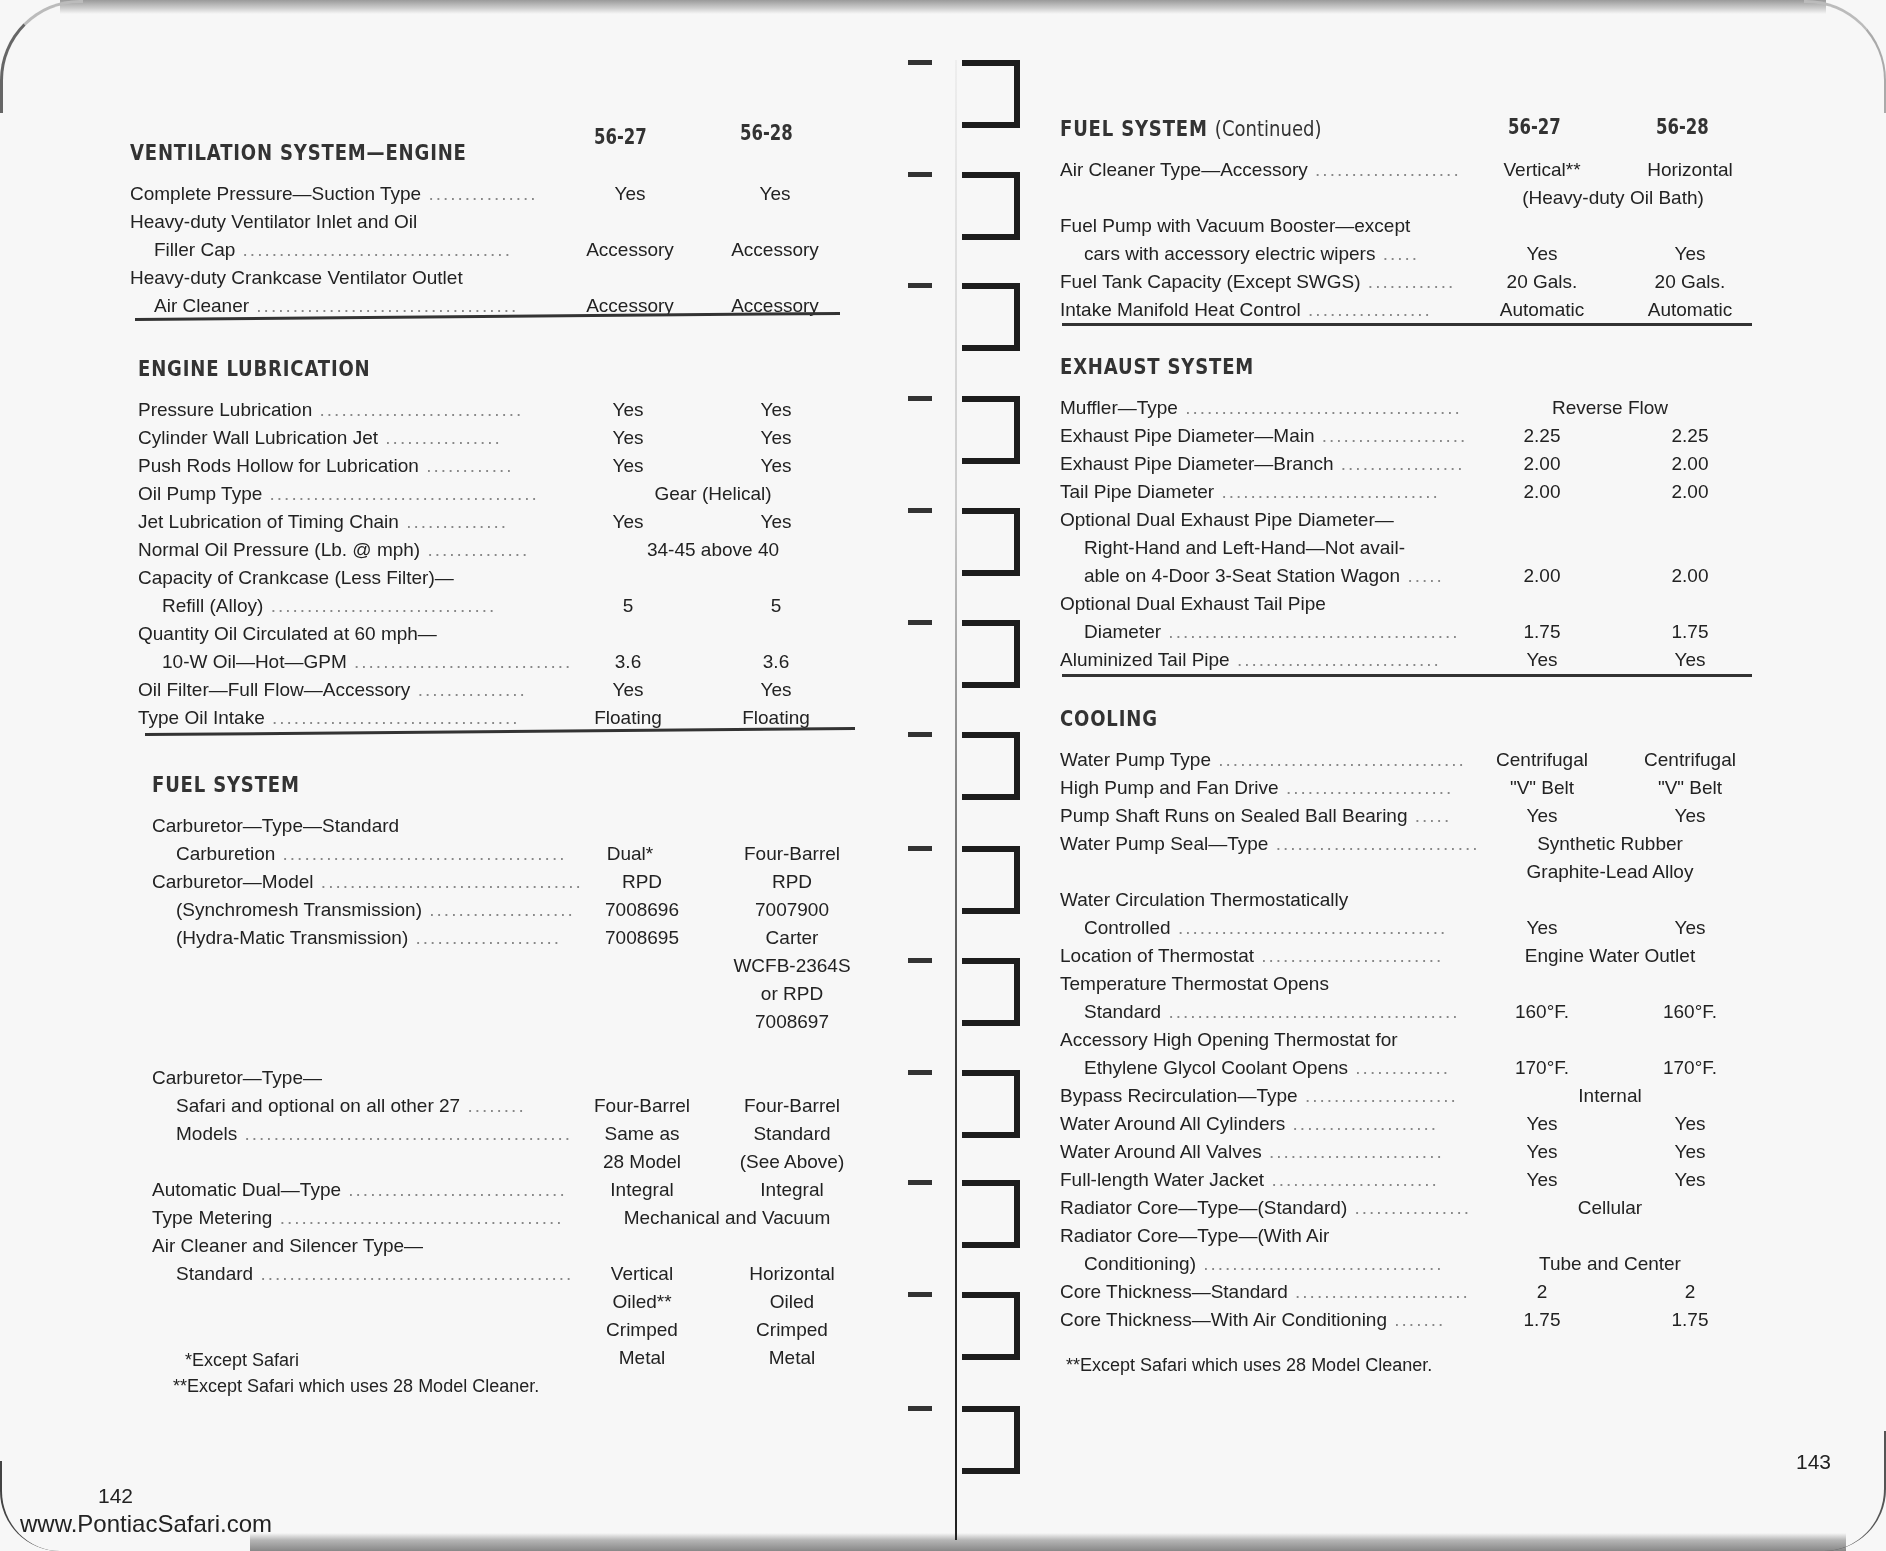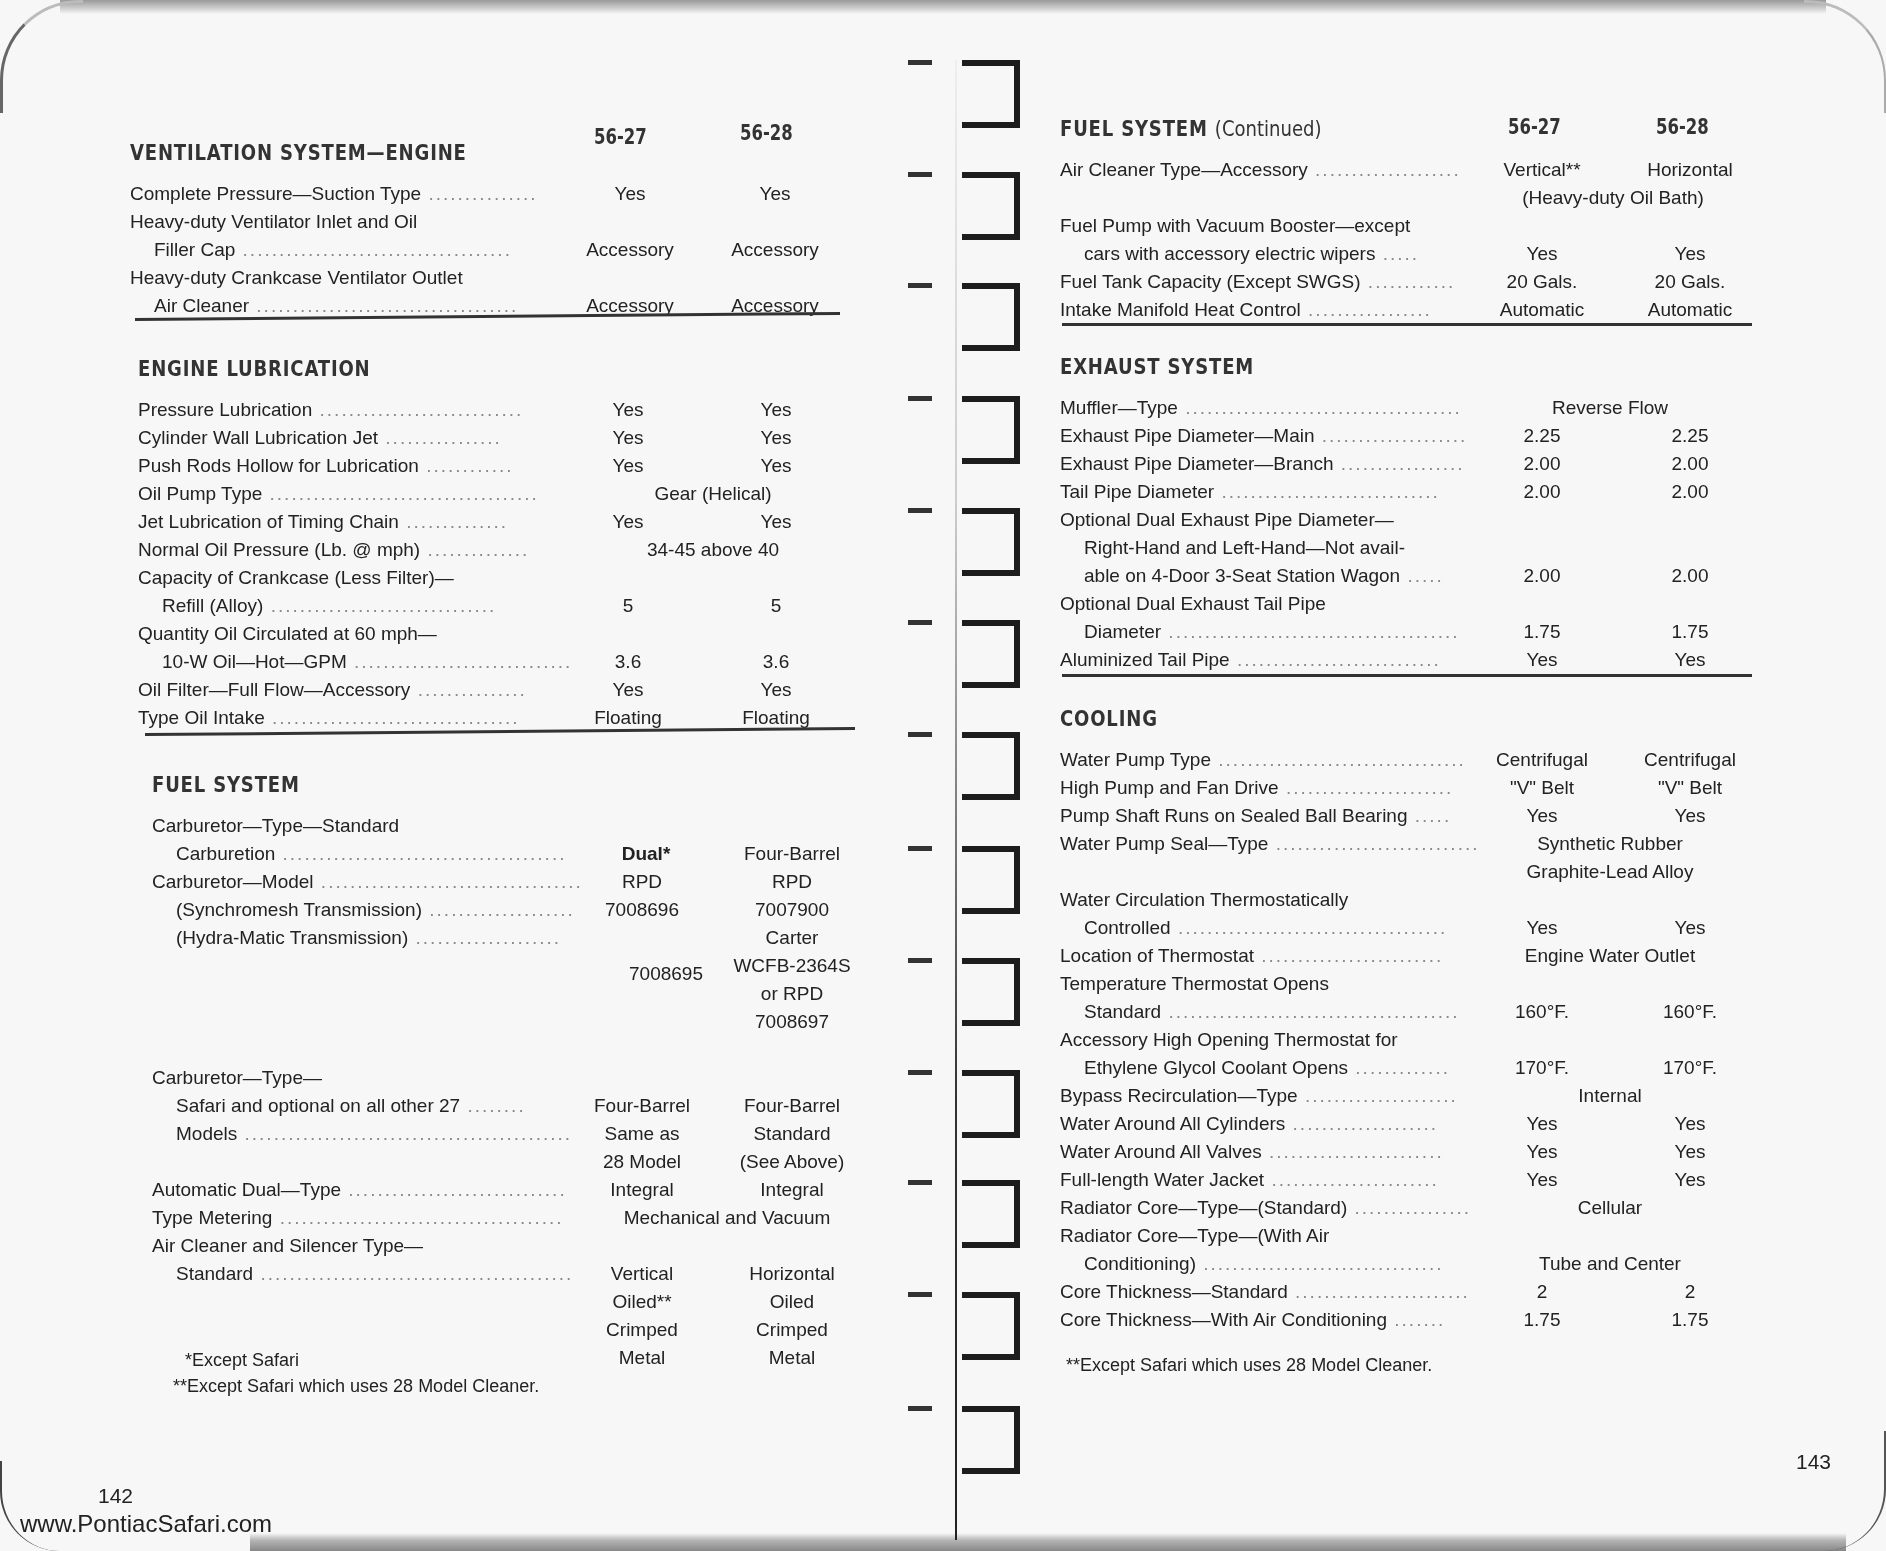--- a/index.html
+++ b/index.html
@@ -181,36 +181,36 @@
     <div class="sec" style="left:152px;top:772px;">
       <div class="sec-title">FUEL SYSTEM</div>
       <div class="rows" id="rows-fuel" style="top:40px;">
           <div class="row" style="height: 28px;">
             <span class="lbl"><span>Carburetor—Type—Standard</span></span>
             <span class="v" style="left: 420px;"></span>
             <span class="v" style="left: 570px;"></span>
           </div>
           <div class="row" style="height: 28px;">
             <span class="lbl ind"><span>Carburetion</span><span class="dots"> .......................................</span></span>
-            <span class="v" style="left: 424px; font-weight: bold;">Dual*</span>
+            <span class="v" style="left: 408px;">Dual*</span>
             <span class="v" style="left: 570px;">Four-Barrel</span>
           </div>
           <div class="row" style="height: 28px;">
             <span class="lbl"><span>Carburetor—Model</span><span class="dots"> ....................................</span></span>
             <span class="v" style="left: 420px;">RPD</span>
             <span class="v" style="left: 570px;">RPD</span>
           </div>
           <div class="row" style="height: 28px;">
             <span class="lbl ind"><span>(Synchromesh Transmission)</span><span class="dots"> ....................</span></span>
             <span class="v" style="left: 420px;">7008696</span>
             <span class="v" style="left: 570px;">7007900</span>
           </div>
           <div class="row" style="height: 28px;">
             <span class="lbl ind"><span>(Hydra-Matic Transmission)</span><span class="dots"> ....................</span></span>
-            <span class="v" style="left: 444px; margin-top: 36px;">7008695</span>
+            <span class="v" style="left: 420px;">7008695</span>
             <span class="v" style="left: 570px;">Carter</span>
           </div>
           <div class="row" style="height: 28px;">
             <span class="lbl"><span></span></span>
             <span class="v" style="left: 420px;"></span>
             <span class="v" style="left: 570px;">WCFB-2364S</span>
           </div>
           <div class="row" style="height: 28px;">
             <span class="lbl"><span></span></span>
             <span class="v" style="left: 420px;"></span>

